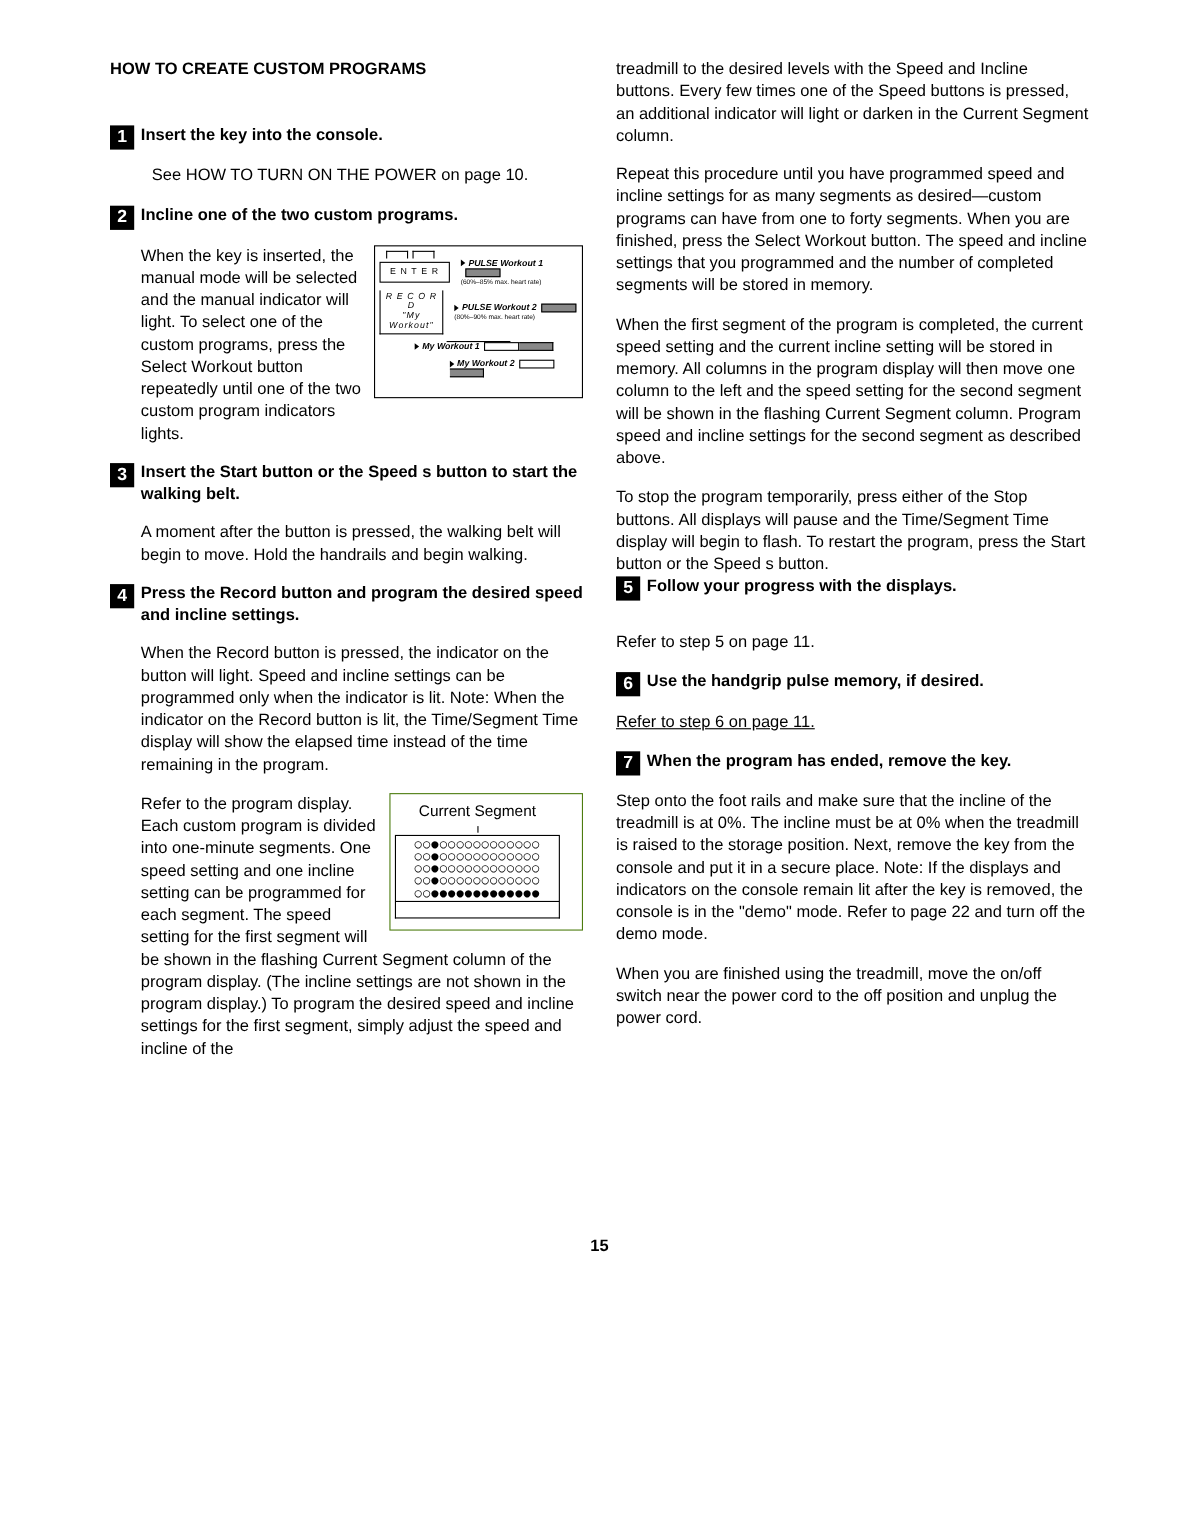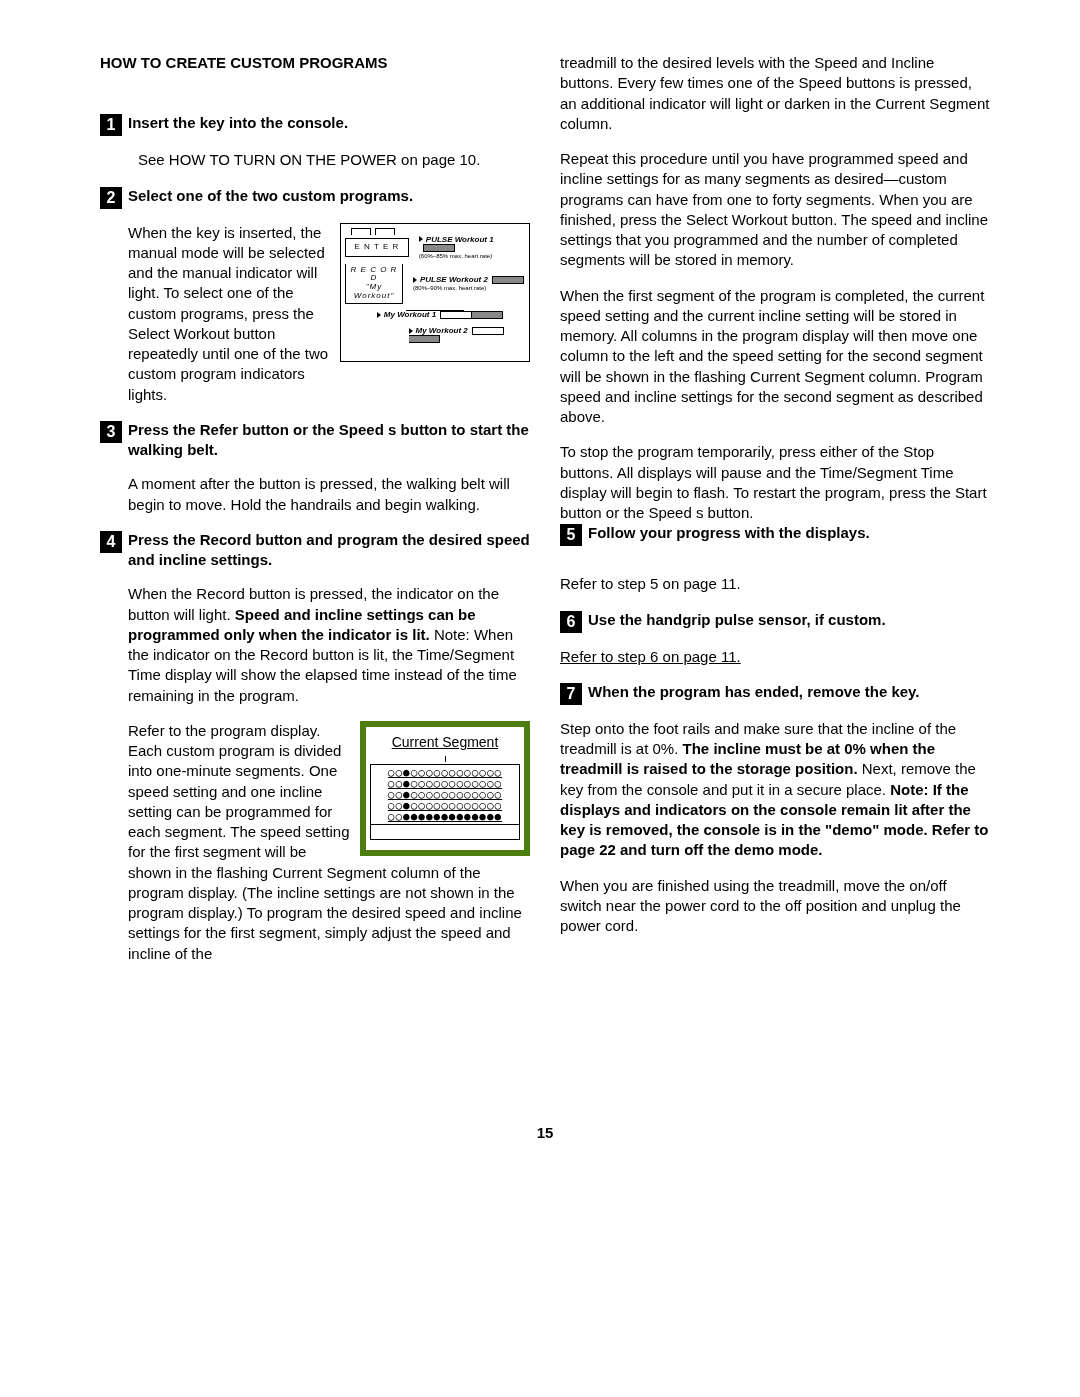--- a/index.html
+++ b/index.html
@@ -106,43 +106,42 @@
     width: 0; height: 0;
     border-top: 3px solid transparent;
     border-bottom: 3px solid transparent;
     border-left: 4px solid #000;
     margin-right: 3px;
     vertical-align: middle;
   }
 
   .fig2 {
     float: right;
-    border: 6px solid #4d7c0f;
+    border: 1px solid #4d7c0f;
     width: 150px;
     text-align: center;
     font-size: 14px;
     margin-left: 10px;
-    padding: 6px 4px 10px 4px;
+    padding: 6px 20px 10px 4px;
     margin-bottom: 4px;
-    text-decoration: underline;
   }
   .dots-row {
     letter-spacing: 1px;
     font-family: monospace;
     font-size: 11px;
     line-height: 11px;
   }
 
   .page-num {
     text-align: center;
     font-weight: bold;
     margin-top: 150px;
   }
   .clear { clear: both; }
-  .bold { font-weight: bold; }
+  .bold { font-weight: normal; }
   .tabs {
     height: 6px;
     display: flex;
     gap: 4px;
     margin-bottom: 2px;
     margin-left: 6px;
   }
   .tab { width: 18px; height: 6px; border: 1px solid #000; border-bottom: none;}
 </style>
 </head>
@@ -156,21 +155,21 @@
     <div class="step-head">
       <div class="num-box">1</div>
       <div class="step-title">Insert the key into the console.</div>
     </div>
     <p class="indent" style="margin-top:14px;margin-left:38px;">See HOW TO TURN ON THE POWER on page 10.</p>
   </div>
 
   <div class="step">
     <div class="step-head">
       <div class="num-box">2</div>
-      <div class="step-title">Select one of the two custom programs.</div>
+      <div class="step-title">Incline one of the two custom programs.</div>
     </div>
     <div class="indent" style="margin-top:14px;">
       <div class="float-fig">
         <div class="tabs">
             <div class="tab"></div>
             <div class="tab"></div>
           </div>
         <div class="fig1-row">
           <div class="btn-enter">E N T E R</div>
           <div class="workout-label">
@@ -202,21 +201,21 @@
         </div>
       </div>
       <p>When the key is inserted, the manual mode will be selected and the manual indicator will light. To select one of the custom programs, press the Select Workout button repeatedly until one of the two custom program indicators lights.</p>
       <div class="clear"></div>
     </div>
   </div>
 
   <div class="step">
     <div class="step-head">
       <div class="num-box">3</div>
-      <div class="step-title">Press the Refer button or the Speed s button to start the walking belt.</div>
+      <div class="step-title">Insert the Start button or the Speed s button to start the walking belt.</div>
     </div>
     <p class="indent" style="margin-top:14px;">A moment after the button is pressed, the walking belt will begin to move. Hold the handrails and begin walking.</p>
   </div>
 
   <div>
     <div class="step-head">
       <div class="num-box">4</div>
       <div class="step-title">Press the Record button and program the desired speed and incline settings.</div>
     </div>
     <p class="indent" style="margin-top:14px;">
@@ -250,21 +249,21 @@
     <div class="step-head">
       <div class="num-box">5</div>
       <div class="step-title">Follow your progress with the displays.</div>
     </div>
     <p style="margin-top:28px;">Refer to step 5 on page 11.</p>
   </div>
 
   <div class="step">
     <div class="step-head">
       <div class="num-box">6</div>
-      <div class="step-title">Use the handgrip pulse sensor, if custom.</div>
+      <div class="step-title">Use the handgrip pulse memory, if desired.</div>
     </div>
     <p style="margin-top:14px;text-decoration:underline;">Refer to step 6 on page 11.</p>
   </div>
 
   <div class="step">
     <div class="step-head">
       <div class="num-box">7</div>
       <div class="step-title">When the program has ended, remove the key.</div>
     </div>
     <p style="margin-top:14px;">

